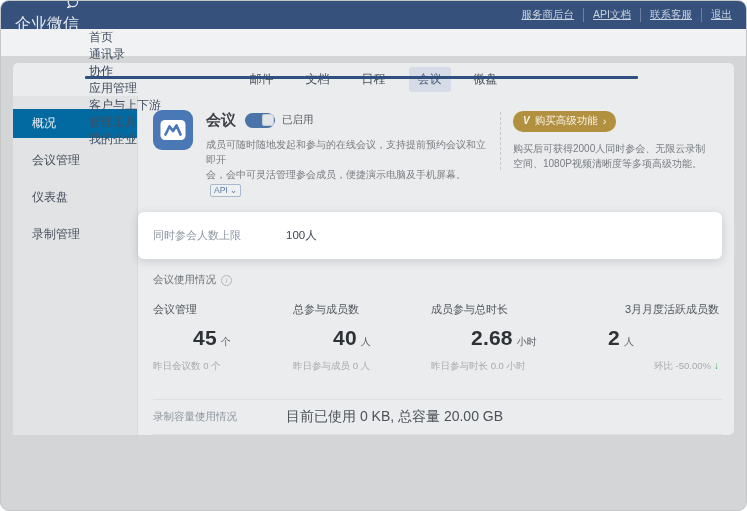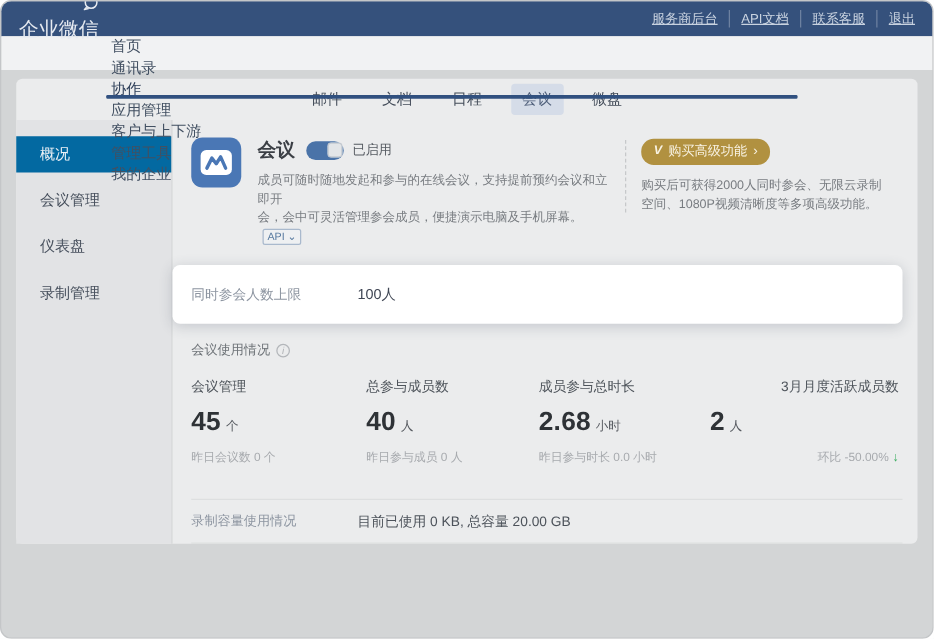--- a/index.html
+++ b/index.html
@@ -91,31 +91,31 @@
 
   
   .usage { padding:0 15px; margin-top:14px; }
   .usage-title { font-size:10.5px; color:#6e7378; display:flex; align-items:center; gap:5px; }
   .info-icon { width:11px; height:11px; border-radius:50%; border:1px solid #b3b6ba;
                color:#b0b3b7; font-size:8px; display:inline-flex; align-items:center;
                justify-content:center; font-style:italic; cursor:pointer; }
   .stats { display:flex; margin-top:15px; }
   .stat-w1 { width:140px; } .stat-w2 { width:138px; } .stat-w3 { width:137px; } .stat-w4 { flex:1;text-align:right; }
   .stat-label { font-size:11px; color:#4e545b; }
-  .stat-num-row { margin-top:9px; display:flex; align-items:baseline; }
+  .stat-num-row { margin-top:9px; display:flex; align-items:baseline;margin-left:40px; }
   .stat-num { font-size:21px; font-weight:bold; color:#2e3236; letter-spacing:.2px; }
   .stat-unit { font-size:10px; color:#55595f; margin-left:4px; }
   .stat-sub { margin-top:10px; font-size:9.5px; color:#a7aaae; }
   .trend-down { color:#3fae63; margin-left:3px; font-size:10px; }
 
   
   .recording { margin:26px 12px 0 15px; border-top:1px solid #dddfe0; border-bottom:1px solid #dddfe0;
                height:62px; display:flex; align-items:center; padding-left:0; }
   .rec-label { width:133px; font-size:10.5px; color:#8d95a1; flex:none; }
-  .rec-value { font-size:11px; color:#4c525a; }
+  .rec-value { font-size:14px; color:#4c525a; }
 </style>
 </head>
 <body>
 
 <div class="window">
 
   <div class="topbar">
     <div class="brand">
       <span style="display:flex;">
         <svg width="13" height="13" viewBox="0 0 14 14">

